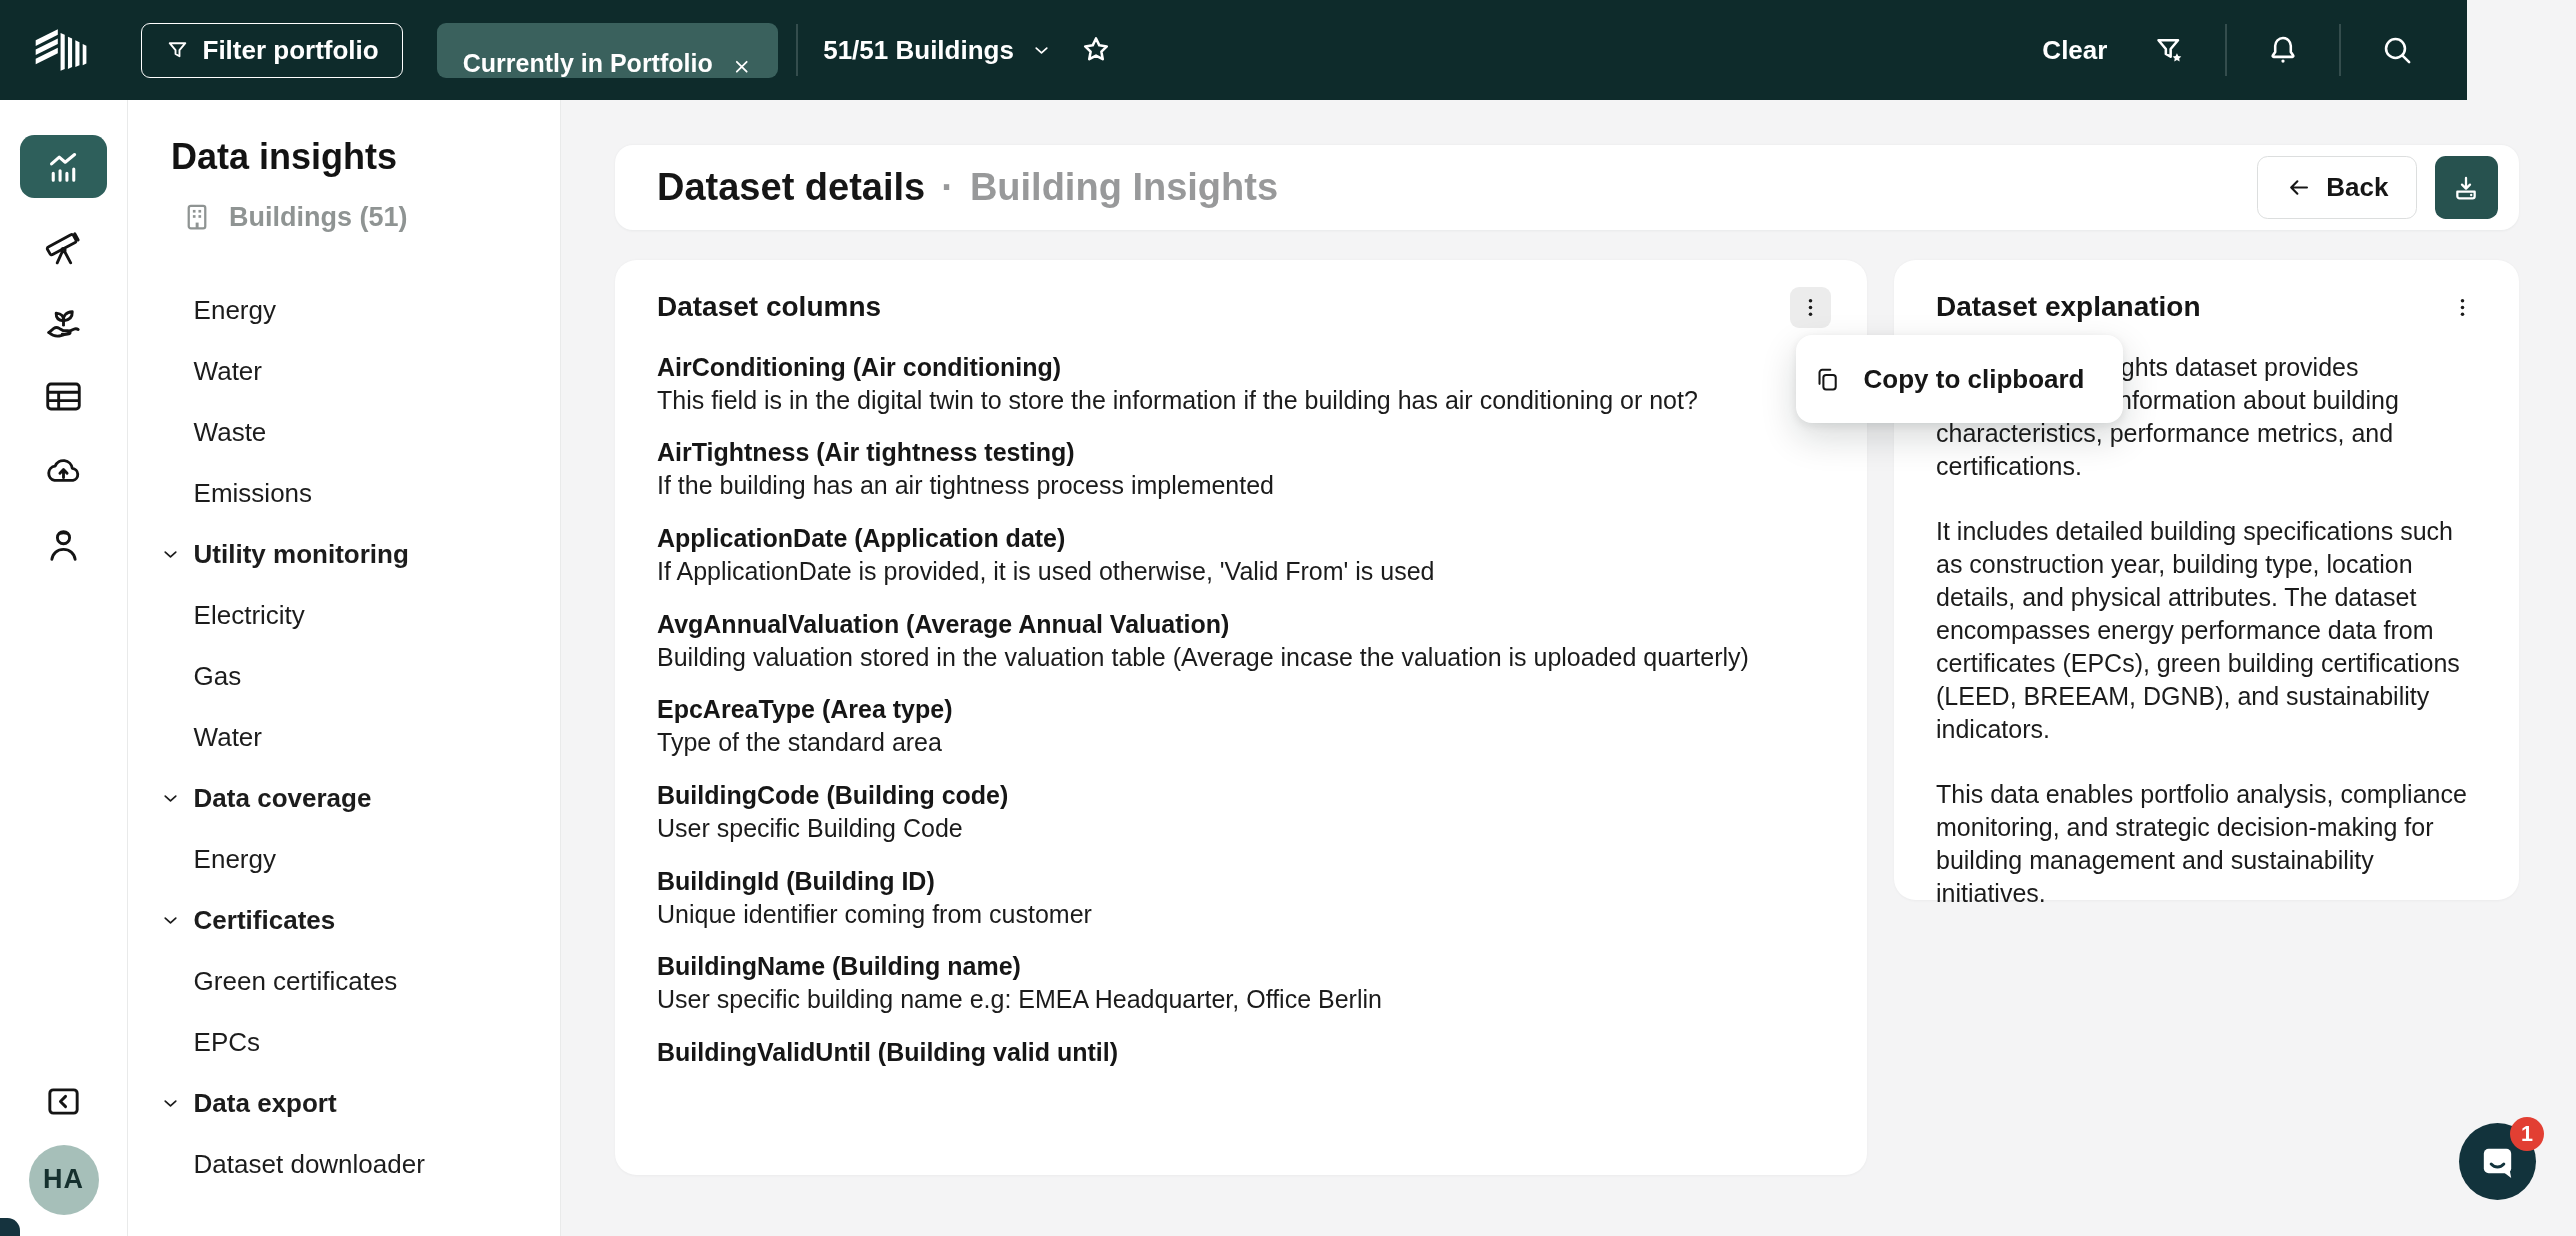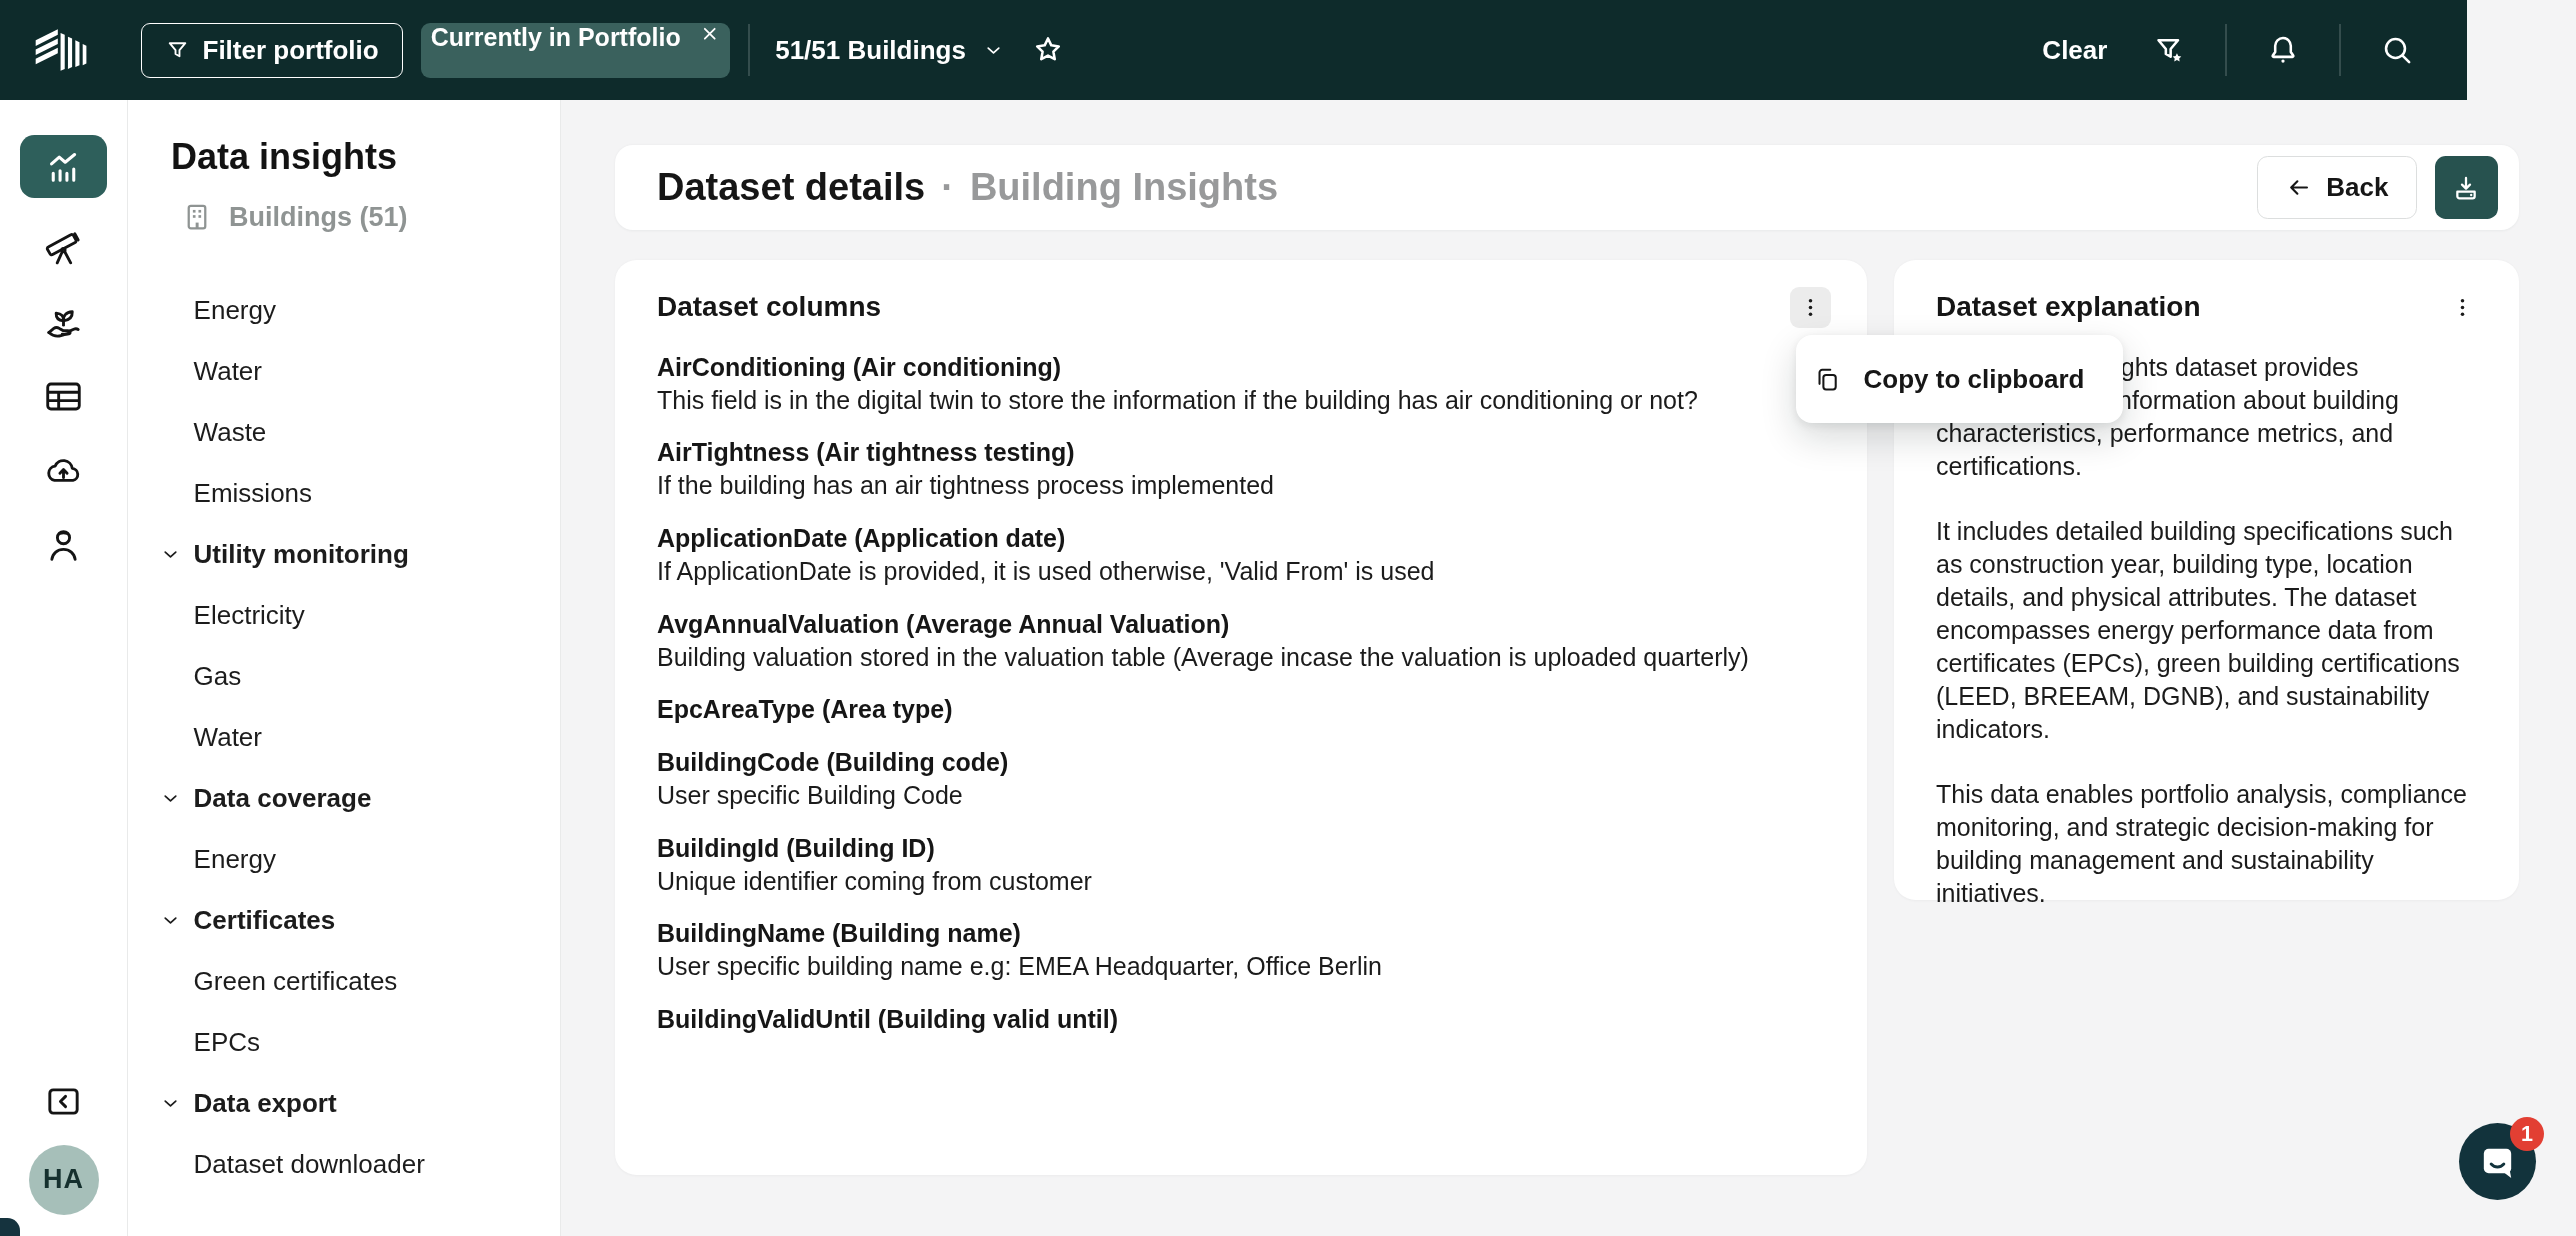--- a/index.html
+++ b/index.html
@@ -18,22 +18,22 @@
     padding:0 52px 0 30px; gap:18px; z-index:30;
   }
   .logo { width:63px; height:59px; flex:none; }
   .filter-btn {
     margin-left:30px; height:55px; border:1.8px solid #fff; border-radius:9px;
     background:transparent; color:#fff; display:flex; align-items:center; gap:12.5px;
     padding:0 23px; font-size:26px; font-weight:700;
   }
   .chip {
     height:55px; border-radius:9px; background:#3A615D; color:#fff;
-    display:flex; align-items:flex-start; gap:18px; padding:0 10px;
-    font-size:25px; font-weight:600;
+    display:flex; align-items:flex-end; gap:18px; padding:0 26px;
+    font-size:25px; font-weight:600;margin-left:16px;
   }
   .chip .x { display:flex; }
   .vsep { width:1.8px; height:52px; background:rgba(255,255,255,.16); flex:none; }
   .count { display:flex; align-items:center; gap:16px; font-size:26px; font-weight:700; padding:0 7.2px; background:none; border:none; color:#fff; }
   .iconbtn { background:none; border:none; color:#fff; padding:0; display:flex; align-items:center; justify-content:center; }
   .spacer { flex:1; }
   .tb-right { display:flex; align-items:center; gap:38px; }
   .clear-btn { background:none; border:none; color:#fff; font-size:26px; font-weight:600; }
 
   
@@ -506,20 +506,21 @@
             <p>If ApplicationDate is provided, it is used otherwise, 'Valid From' is used</p>
           </div>
 
           <div class="entry">
             <h4>AvgAnnualValuation (Average Annual Valuation)</h4>
             <p>Building valuation stored in the valuation table (Average incase the valuation is uploaded quarterly)</p>
           </div>
 
           <div class="entry">
             <h4>EpcAreaType (Area type)</h4>
+            <p>Type of the standard area</p>
           </div>
 
           <div class="entry">
             <h4>BuildingCode (Building code)</h4>
             <p>User specific Building Code</p>
           </div>
 
           <div class="entry">
             <h4>BuildingId (Building ID)</h4>
             <p>Unique identifier coming from customer</p>

